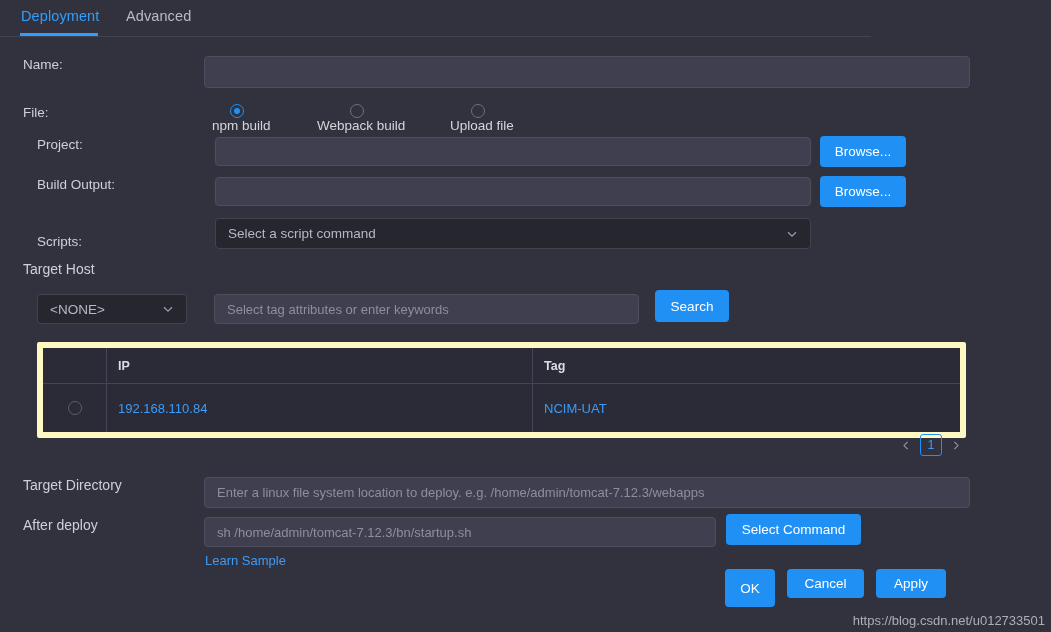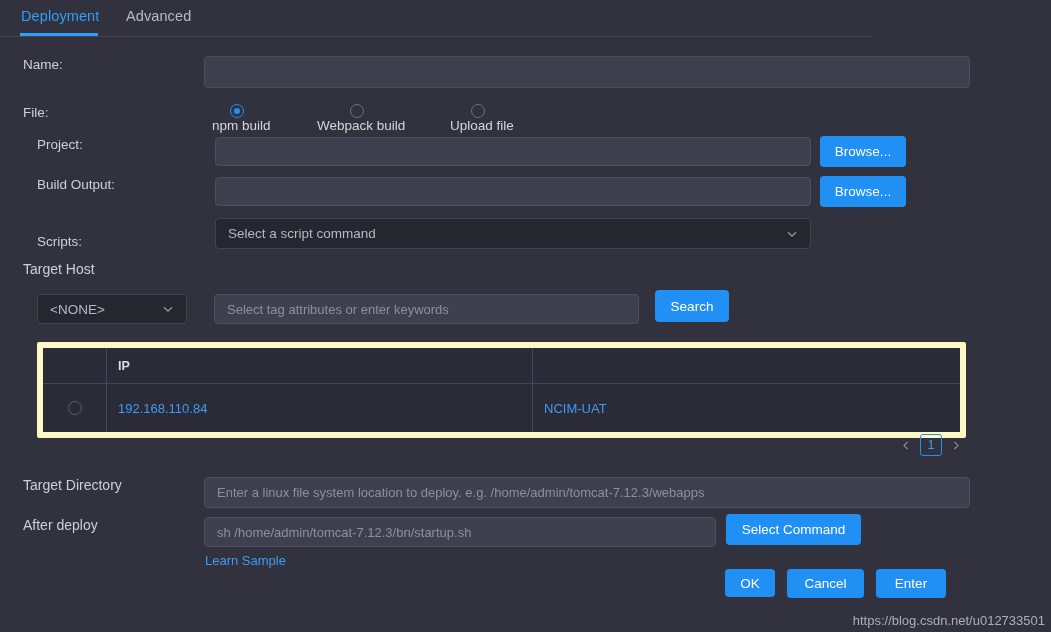--- a/index.html
+++ b/index.html
@@ -273,20 +273,21 @@
 </div>
 
 <input class="field" style="left: 214px; top: 294px; width: 425px; height: 30px;" value="" placeholder="Select tag attributes or enter keywords">
 
 <button class="btn" style="left:655px; top:290px; width:74px; height:32px;">Search</button>
 
 <div class="table">
   <div class="trow head">
     <div class="tcell c0"></div>
     <div class="tcell c1">IP</div>
+    <div class="tcell c2">Tag</div>
   </div>
   <div class="trow body">
     <div class="tcell c0">
       <span class="row-radio"></span>
     </div>
     <div class="tcell c1">192.168.110.84</div>
     <div class="tcell c2">NCIM-UAT</div>
   </div>
 </div>
 
@@ -306,17 +307,17 @@
 
 <div class="lbl" style="left:23px; top:478px; font-size:14px;">Target Directory</div>
 <input class="field" style="left: 204px; top: 477px; width: 766px; height: 31px;" value="" placeholder="Enter a linux file system location to deploy. e.g. /home/admin/tomcat-7.12.3/webapps">
 
 <div class="lbl" style="left:23px; top:518px; font-size:14px;">After deploy</div>
 <input class="field" style="left: 204px; top: 517px; width: 512px; height: 30px;" value="" placeholder="sh /home/admin/tomcat-7.12.3/bn/startup.sh">
 <button class="btn" style="left:726px; top:514px; width:135px; height:31px;">Select Command</button>
 
 <div class="link" style="left:205px; top:553px;">Learn Sample</div>
 
-<button class="btn" style="left:725px; top:569px; width:50px; height:28px;">OK</button>
+<button class="btn" style="left:725px; top:569px; width:50px; height:38px;">OK</button>
 <button class="btn" style="left:787px; top:569px; width:77px; height:29px;">Cancel</button>
-<button class="btn" style="left:876px; top:569px; width:70px; height:29px;">Enter</button>
+<button class="btn" style="left:876px; top:569px; width:70px; height:29px;">Apply</button>
 
 <div class="watermark">https://blog.csdn.net/u012733501</div>
 
 </body></html>

